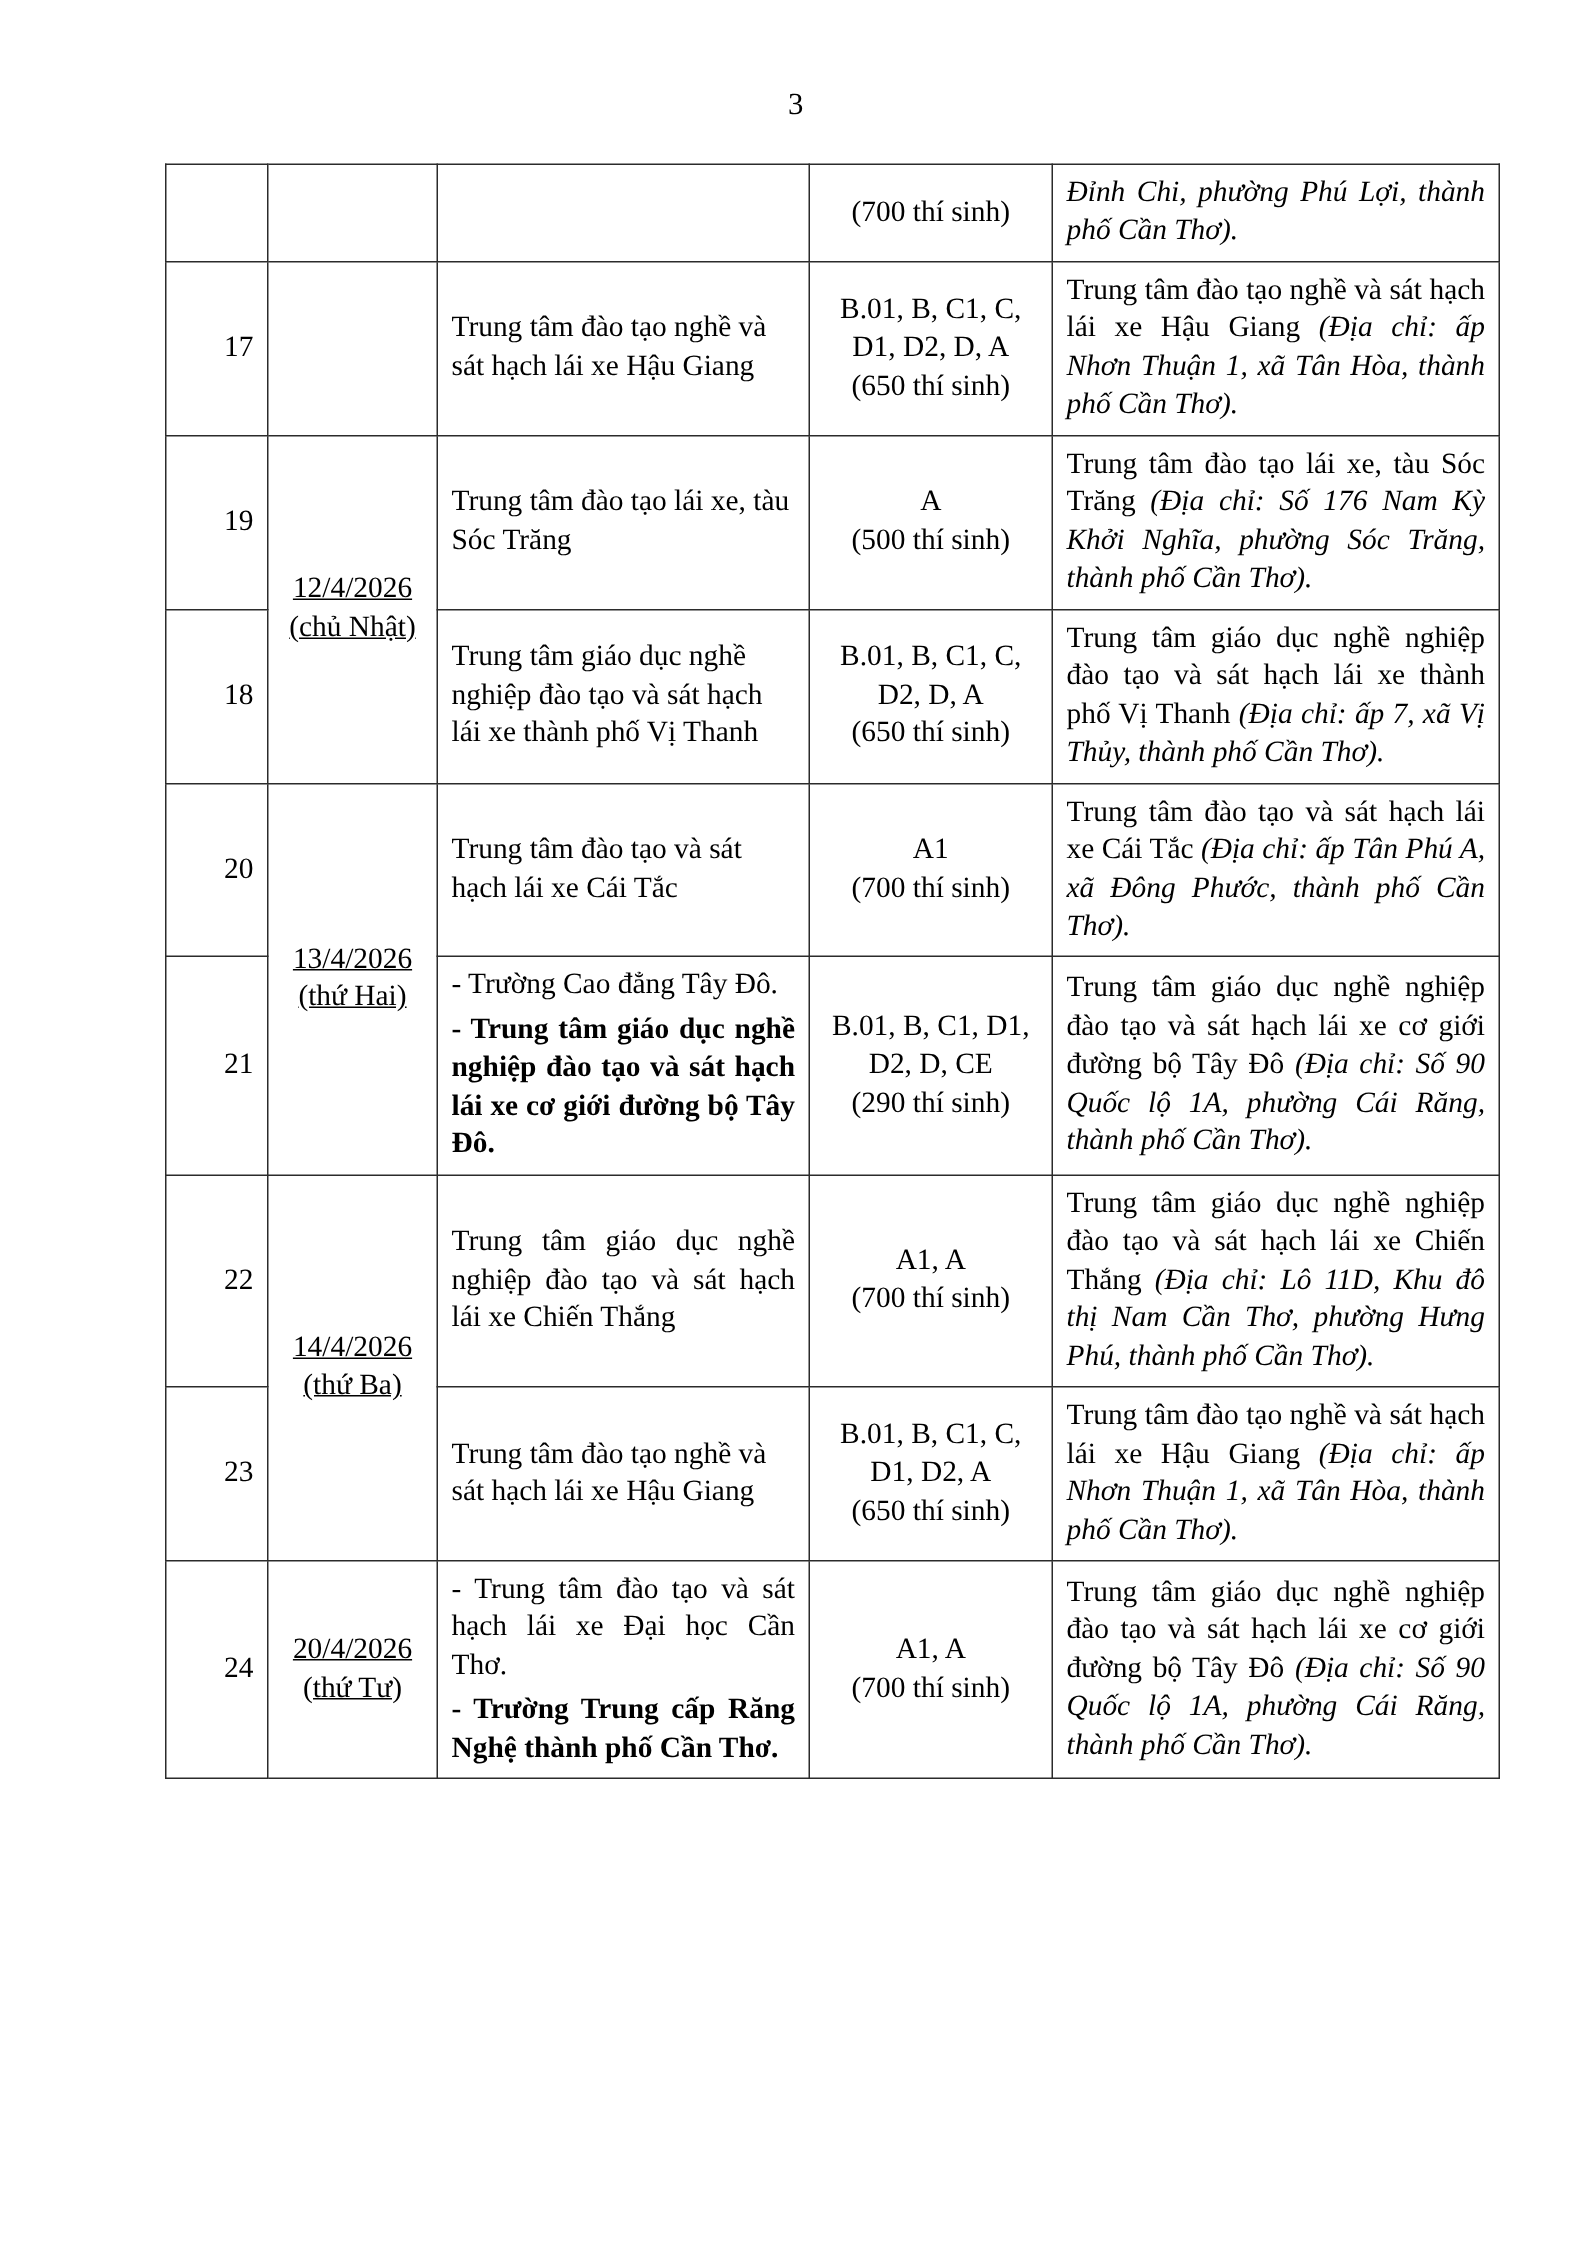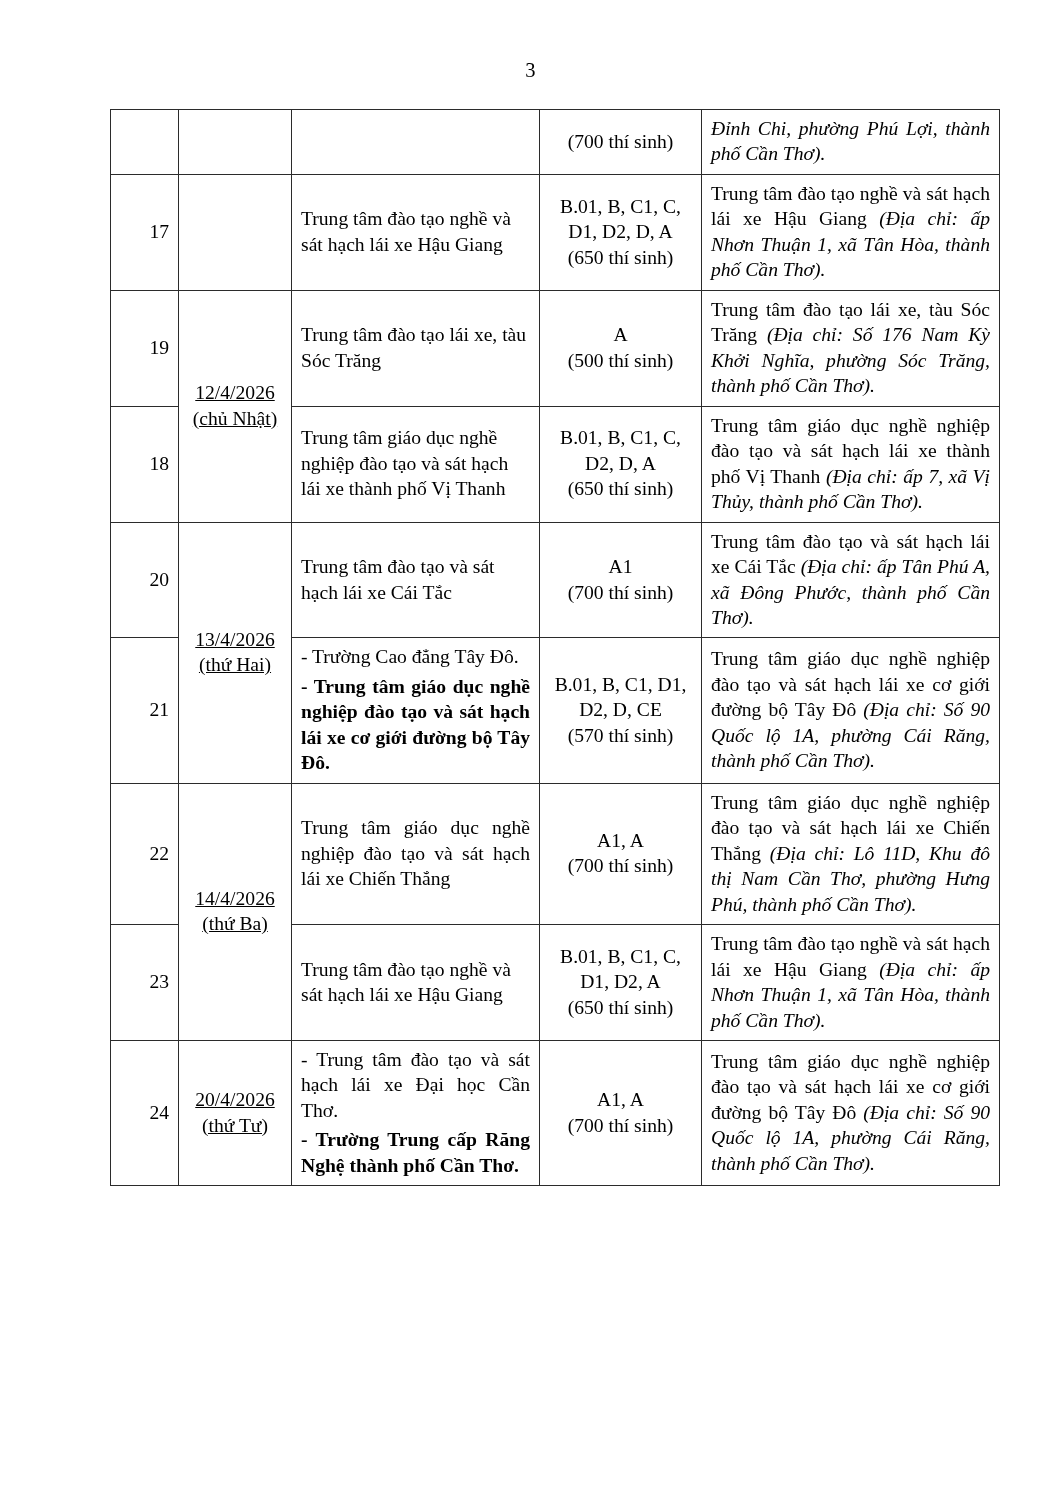--- a/index.html
+++ b/index.html
@@ -181,21 +181,21 @@
         </tr>
 
         <tr>
           <td class="c-stt">21</td>
           <td class="c-unit">
             <span class="para nojustline" style="text-align:left;">- Trường Cao đẳng Tây Đô.</span>
             <span class="para">- Trung tâm giáo dục nghề nghiệp đào tạo và sát hạch lái xe cơ giới đường bộ Tây Đô.</span>
           </td>
           <td class="c-cat">
             <span class="cat-line">B.01, B, C1, D1, D2, D, CE</span>
-            <span class="cat-line">(570 thí sinh)</span>
+            <span class="cat-line">(290 thí sinh)</span>
           </td>
           <td class="c-addr">
             <span>Trung tâm giáo dục nghề nghiệp đào tạo và sát hạch lái xe cơ giới đường bộ Tây Đô </span><span class="italic">(Địa chỉ: Số 90 Quốc lộ 1A, phường Cái Răng, thành phố Cần Thơ).</span>
           </td>
         </tr>
 
         <tr>
           <td class="c-stt">22</td>
           <td class="c-date" rowspan="2">
             <span class="line">14/4/2026</span>

